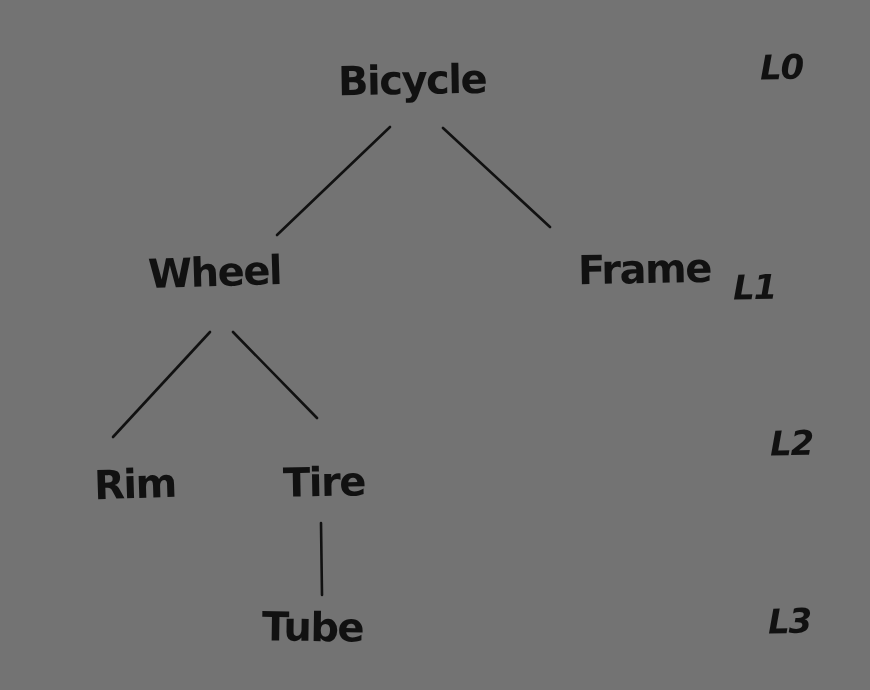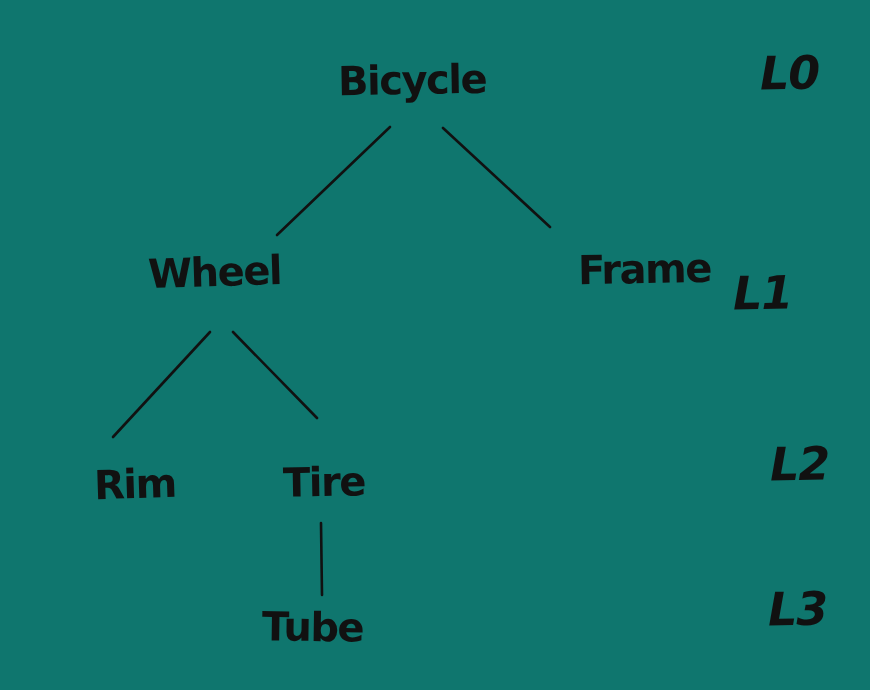--- a/index.html
+++ b/index.html
@@ -4,21 +4,21 @@
 <style>
   html, body {
     margin: 0;
     padding: 0;
     background: #ffffff;
   }
   .canvas {
     position: relative;
     width: 870px;
     height: 690px;
-    background: #0f766e;
+    background: #737373;
     overflow: hidden;
     font-family: "DejaVu Sans", sans-serif;
   }
   .edges {
     position: absolute;
     left: 0;
     top: 0;
   }
   .edges line {
     stroke: #111111;
@@ -31,21 +31,21 @@
     font-size: 40px;
     font-weight: 600;
     letter-spacing: -1.5px;
     line-height: 1;
     white-space: nowrap;
     transform-origin: center center;
   }
   .level-label {
     position: absolute;
     color: #111111;
-    font-size: 46px;
+    font-size: 34px;
     font-weight: 600;
     font-style: italic;
     letter-spacing: -1px;
     line-height: 1;
     white-space: nowrap;
   }
   .r-n1 { transform: rotate(-1deg); }
   .r-n2 { transform: rotate(-1.8deg); }
   .r-p1 { transform: rotate(0.8deg); }
 </style>
@@ -71,17 +71,17 @@
   <div class="node r-n2" style="left:94px; top:464px;">Rim</div>
 
   <div class="node r-n1" style="left:283px; top:462px;">Tire</div>
 
   <div class="node r-p1" style="left:262px; top:607px;">Tube</div>
 
   <div class="level-label r-n1" style="left:760px; top:50px;">L0</div>
 
   <div class="level-label r-n1" style="left:733px; top:270px;">L1</div>
 
-  <div class="level-label r-n1" style="left:770px; top:441px;">L2</div>
+  <div class="level-label r-n1" style="left:770px; top:426px;">L2</div>
 
-  <div class="level-label r-n1" style="left:768px; top:586px;">L3</div>
+  <div class="level-label r-n1" style="left:768px; top:604px;">L3</div>
 
 </div>
 
 </body></html>

